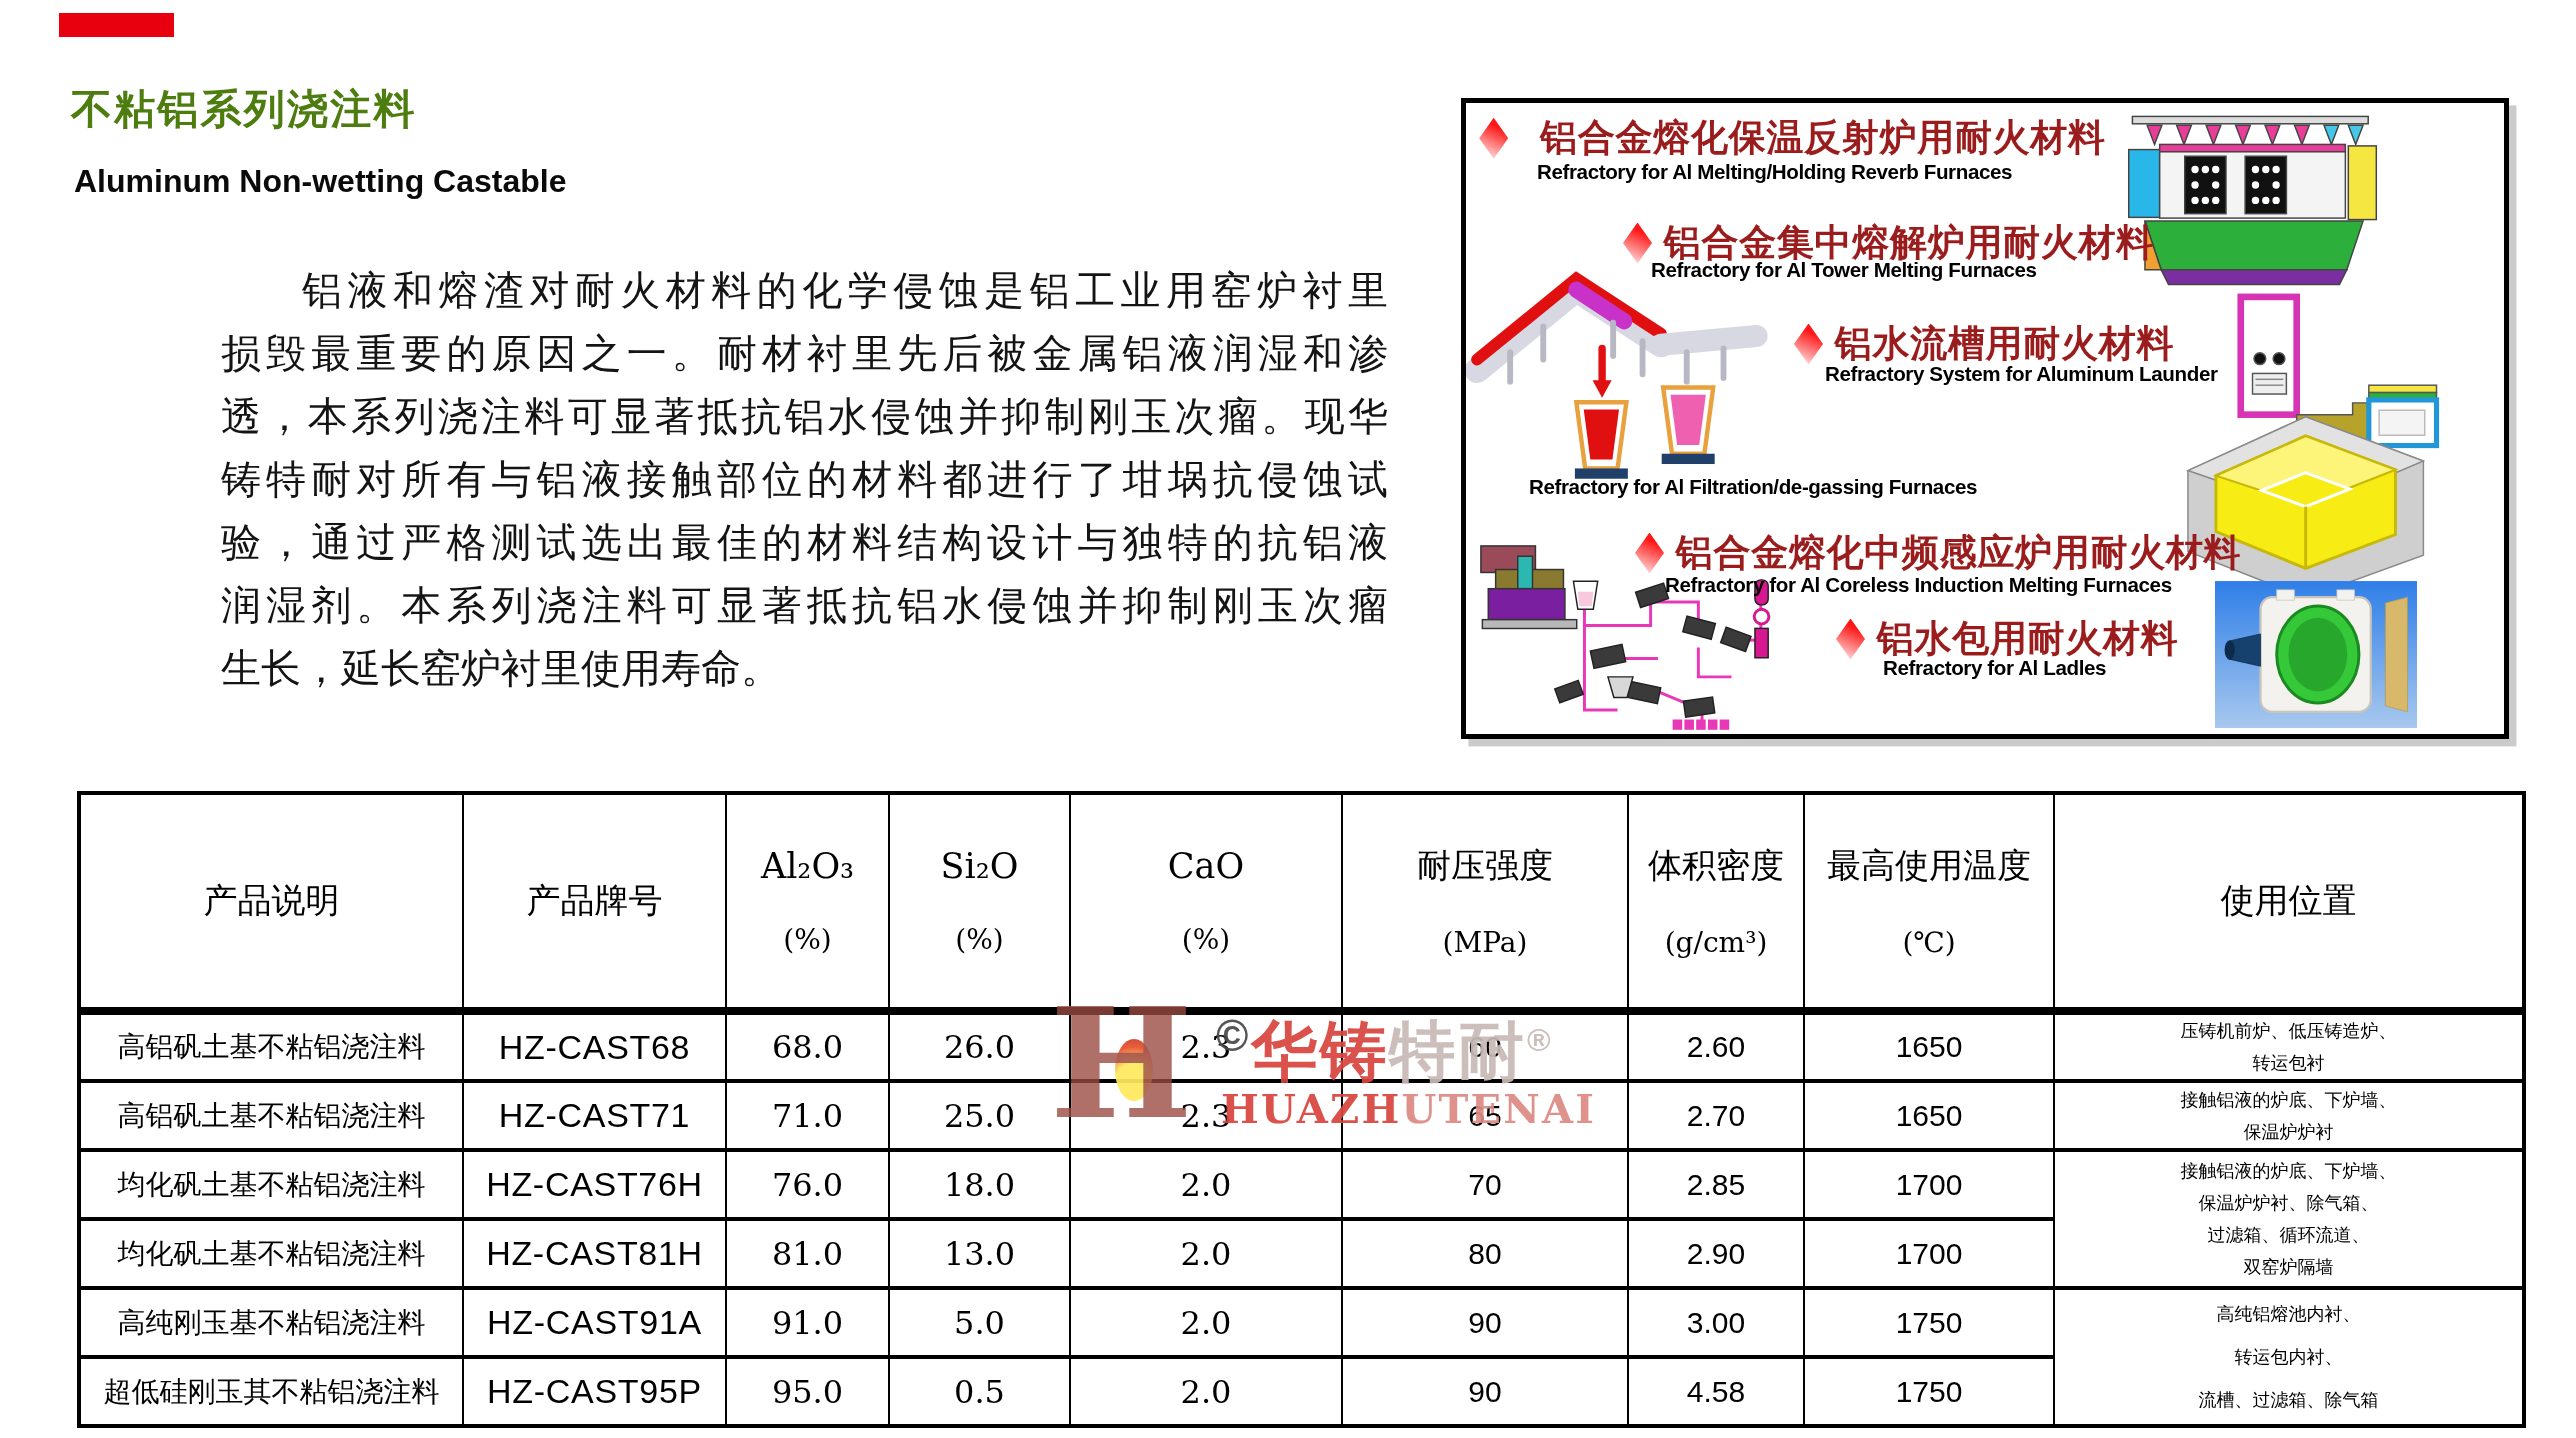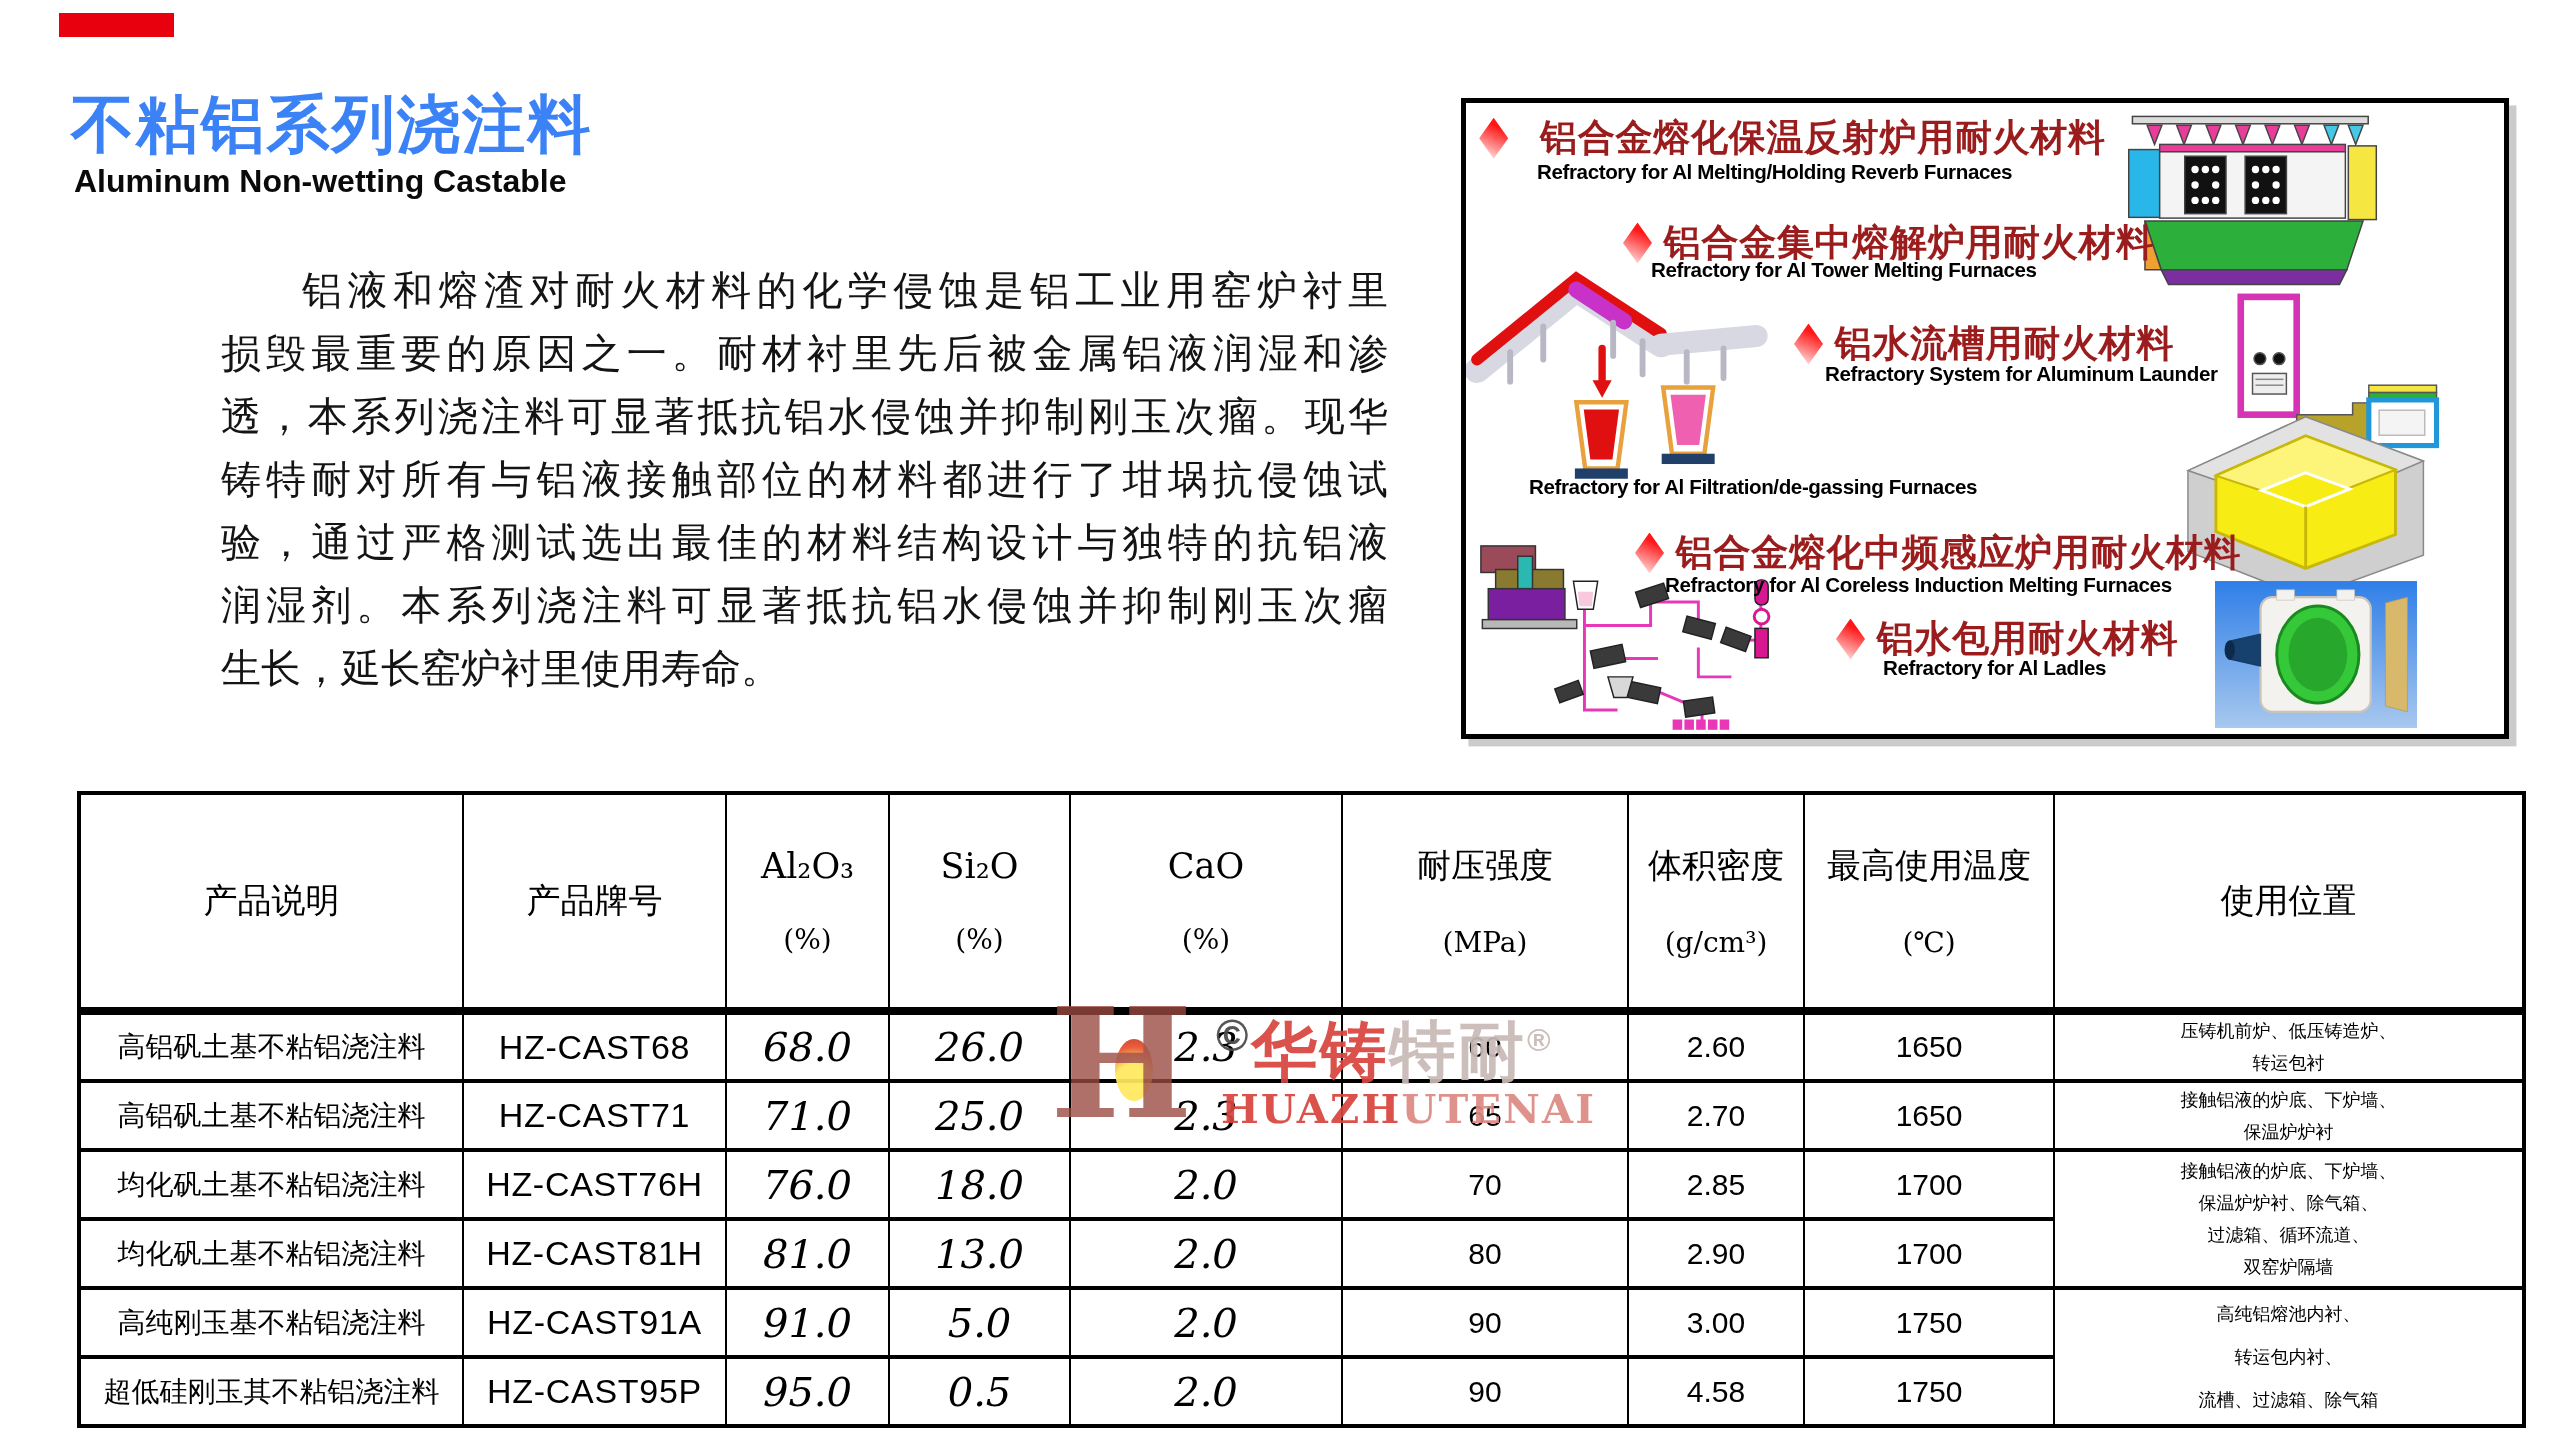--- a/index.html
+++ b/index.html
@@ -2,21 +2,21 @@
 <html style="font-size:11.8px"><head>
 <meta charset="utf-8">
 <style>
   html,body{margin:0;padding:0;}
   body{
     width:2576px;height:1438px;position:relative;background:#ffffff;
     font-family:"Liberation Sans",sans-serif;color:#000;overflow:hidden;
   }
   
   .top-red-bar{position:absolute;left:59px;top:13.2px;width:115px;height:24px;background:#e8000f;}
-  .page-title{position:absolute;left:71px;top:82px;font-size:63px;font-weight:bold;letter-spacing:2.2px;color:#3b82f6;}
+  .page-title{position:absolute;left:71px;top:82px;font-size:41px;font-weight:bold;letter-spacing:2.2px;color:#4d7c0f;}
   .page-subtitle{position:absolute;left:74px;top:163px;font-size:32px;font-weight:bold;color:#0a0a0a;}
   
   .intro{position:absolute;left:221px;top:259px;width:1167px;font-size:40px;line-height:63px;color:#141414;}
   .intro-line{text-align:justify;text-align-last:justify;white-space:nowrap;}
   .intro-line.first{text-indent:81px;}
   .intro-line.last{text-align-last:left;}
   
   .panel{position:absolute;left:1461px;top:98px;width:1038px;height:631px;border:5.2px solid #000;
          background:#fff;box-shadow:7.4px 7.4px 0 rgba(140,140,140,.45);}
   .app-row{position:absolute;display:flex;align-items:center;gap:11.8px;}
@@ -33,21 +33,21 @@
      text-align:center;vertical-align:middle;padding:0;overflow:hidden;}
   table.spec thead td{height:212px;border-bottom-width:8px;}
   table.spec tbody tr{height:69px;}
   .hname{font-size:34px;color:#000;}
   .hname.big{margin-bottom:37px;}
   .serif{font-family:"DejaVu Serif","Liberation Serif",serif;}
   .hname.serif{font-size:35px;}
   .hunit{font-family:"DejaVu Serif","Liberation Serif",serif;font-size:28px;}
   .cell-desc{font-size:28px;}
   .cell-grade{font-size:34px;letter-spacing:0.7px;}
-  .cell-num-serif{font-family:"DejaVu Serif","Liberation Serif",serif;font-size:40px;font-style:italic;}
+  .cell-num-serif{font-family:"DejaVu Serif","Liberation Serif",serif;font-size:32px;}
   .cell-num-sans{font-size:30px;}
   .cell-usage{font-size:18px;line-height:32px;white-space:pre-line;}
   .cell-usage.tall{line-height:43px;}
   
   .wm{position:absolute;left:1050px;top:995px;pointer-events:none;opacity:.93;}
   .wm-flame{position:absolute;left:65px;top:44px;width:38px;height:62px;border-radius:50%;
      background:radial-gradient(circle at 50% 70%,#ffe95e 0 40%,#e8512e 75%,#c23a20 100%);}
   .wm-logo{position:absolute;left:0;top:-5.9px;font-family:"DejaVu Serif",serif;font-weight:bold;
      font-size:151px;line-height:151px;color:#9c4a44;opacity:.85;}
   .wm-zh{position:absolute;left:166px;top:11.8px;font-size:66px;font-weight:bold;white-space:nowrap;letter-spacing:2.9px;}

